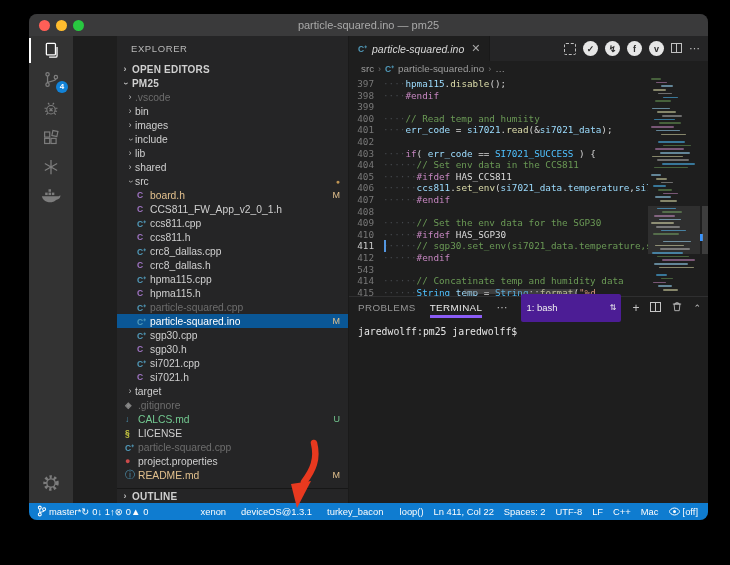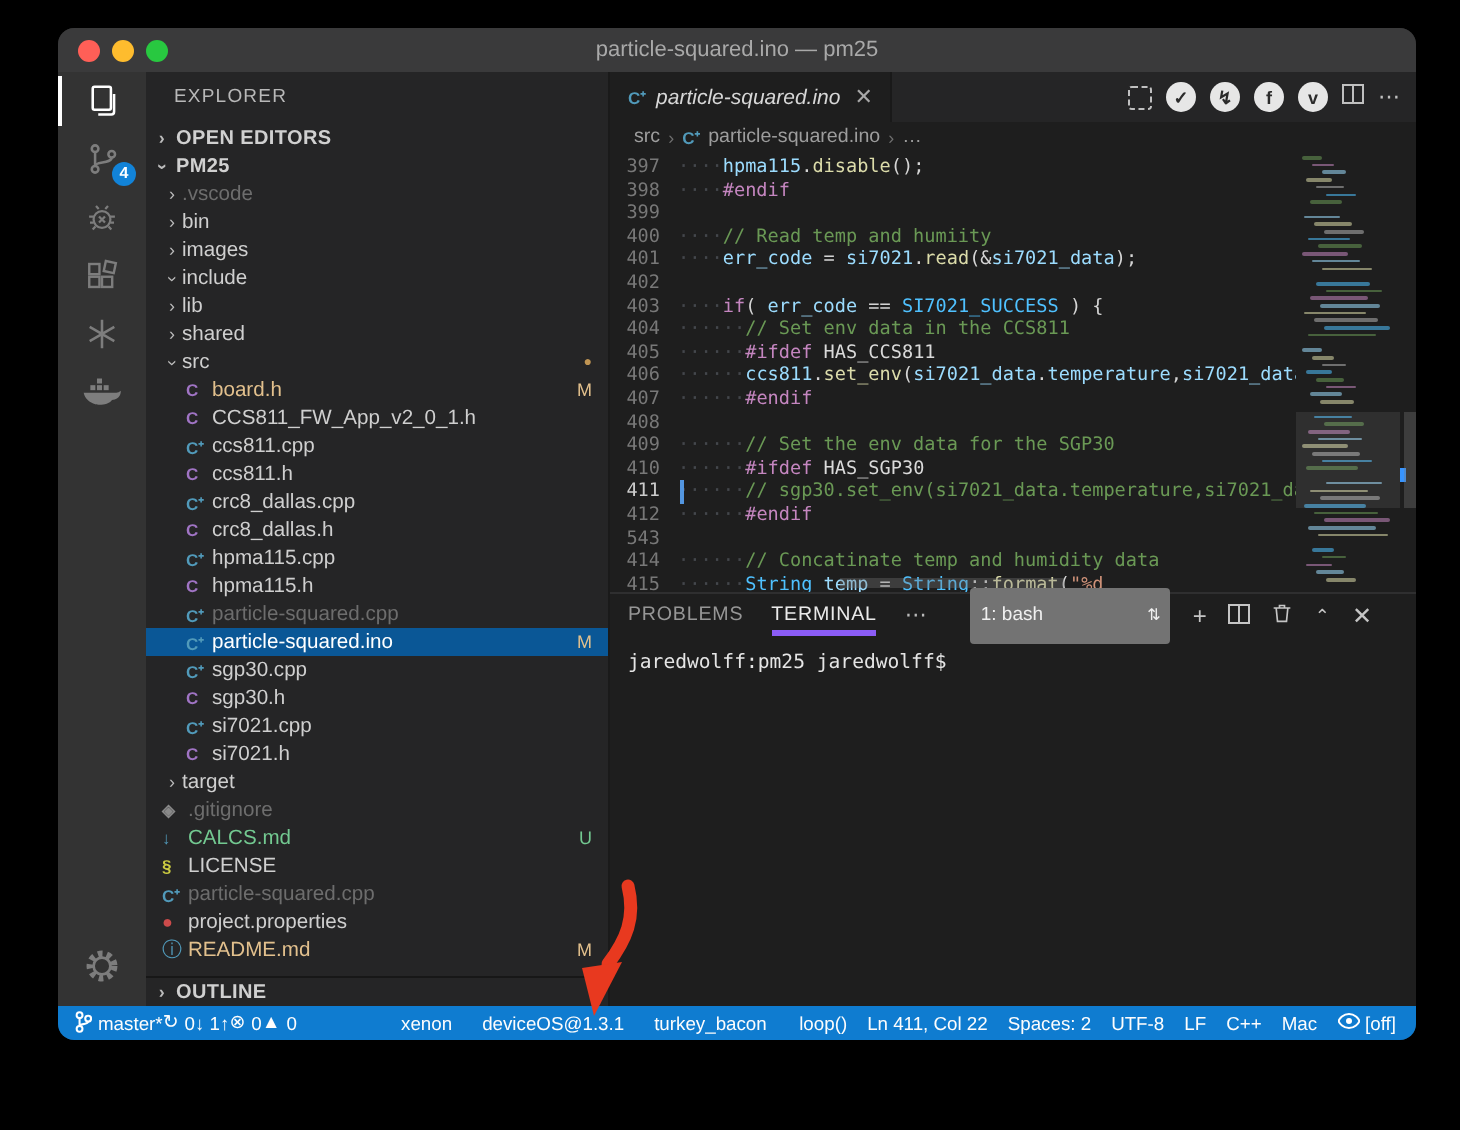--- a/index.html
+++ b/index.html
@@ -29,21 +29,21 @@
     position:relative; color:#7d7d7d; }
   .ab-item.active { color:#ffffff; }
   .ab-item.active::before { content:""; position:absolute; left:0; top:2px; bottom:2px; width:2px; background:#fff; }
   .ab-item svg { display:block; }
   .ab-badge { position:absolute; right:5px; bottom:1px; min-width:12px; height:12px; border-radius:50%;
     background:#1283d8; color:#fff; font-size:8px; line-height:12px; text-align:center; font-weight:bold; }
   #ab-bottom { position:absolute; bottom:6px; left:0; width:44px; }
 
   
   #sidebar { width:232px; background:#252526; position:relative; flex:none; overflow:hidden;
-    border-right:1px solid #1a1a1a; }
+    border-right:1px solid #1a1a1a;margin-left:44px; }
   #sidebar-title { height:26px; line-height:26px; padding-left:14px; font-size:9.5px; letter-spacing:.6px;
     color:#b8b8b8; }
   .section-header { height:14px; display:flex; align-items:center; font-size:10px; font-weight:bold;
     color:#d0d0d0; padding-left:3px; letter-spacing:.2px; }
   .section-header .chev { margin-right:2px; }
   #outline-header { position:absolute; bottom:0; left:0; right:0; height:15px; border-top:1px solid #171717;
     background:#252526; }
   .chev { display:inline-block; width:10px; text-align:center; color:#bcbcbc; font-size:9px;
     transform-origin:50% 55%; }
   .chev.down { transform:rotate(90deg); }
@@ -108,21 +108,21 @@
   #vscrollbar { position:absolute; right:0; top:130px; width:6px; height:48px; background:rgba(121,121,121,.35); }
   #hscrollbar { position:absolute; bottom:2px; left:115px; width:112px; height:5px; background:rgba(121,121,121,.35); }
 
   
   #panel { flex:1 1 auto; background:#1e1e1e; border-top:1px solid #2f2f30; position:relative; min-height:0; }
   #panel-titlebar { height:21px; display:flex; align-items:center; padding:0 22px 0 9px; gap:14px; }
   .panel-tab { font-size:9.8px; letter-spacing:.4px; color:#969696; height:21px; line-height:21px; }
   .panel-tab.active { color:#eaeaea; border-bottom:3px solid #8b5cf6; }
   #panel-more { color:#bababa; font-size:11px; }
   #panel-right { margin-left:auto; display:flex; align-items:center; gap:11px; }
-  #shell-select { background:#737373; color:#f0f0f0; font-size:9.5px; height:28px; line-height:15px;
+  #shell-select { background:#4c1d95; color:#f0f0f0; font-size:9.5px; height:28px; line-height:15px;
     padding:0 5px; width:100px; display:flex; justify-content:space-between; align-items:center;
     border-radius:2px; }
   .panel-icon { color:#c5c5c5; font-size:12px; line-height:12px; }
   #terminal-body { padding:8px 0 0 9px; font:9.8px "DejaVu Sans Mono", monospace; color:#e5e5e5; }
 
   
   #statusbar { position:absolute; left:0; right:0; bottom:0; height:17px; background:#0f7cd0;
     display:flex; align-items:center; color:#fdfdfd; font-size:9.4px; padding:0 10px 0 8px; }
   .sb-item { display:flex; align-items:center; gap:3px; white-space:nowrap; }
   .sb-icn { font-size:9.5px; line-height:9px; }

